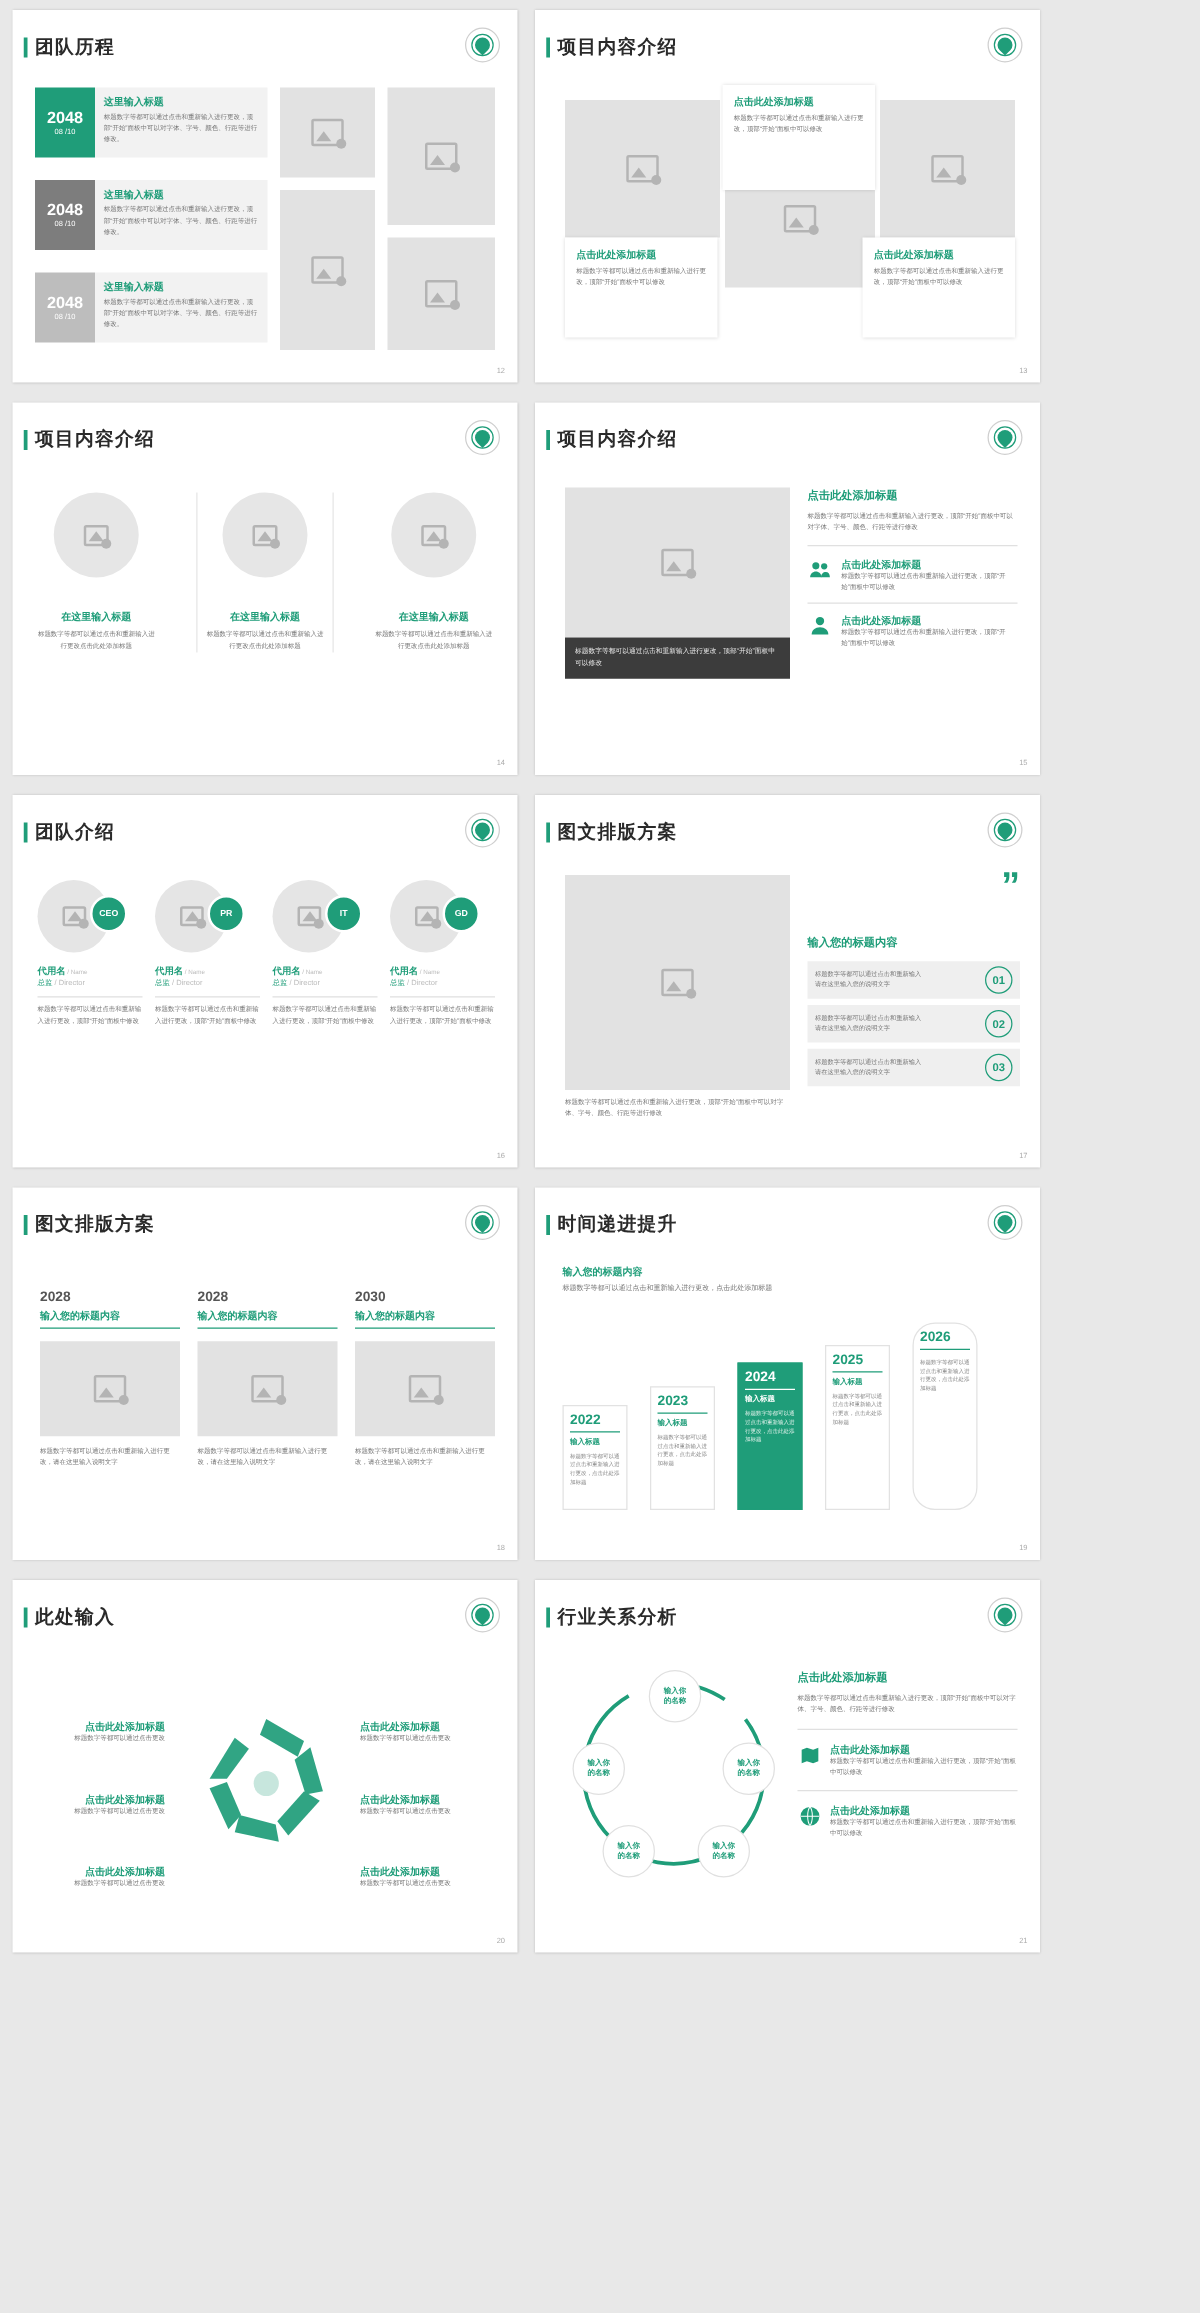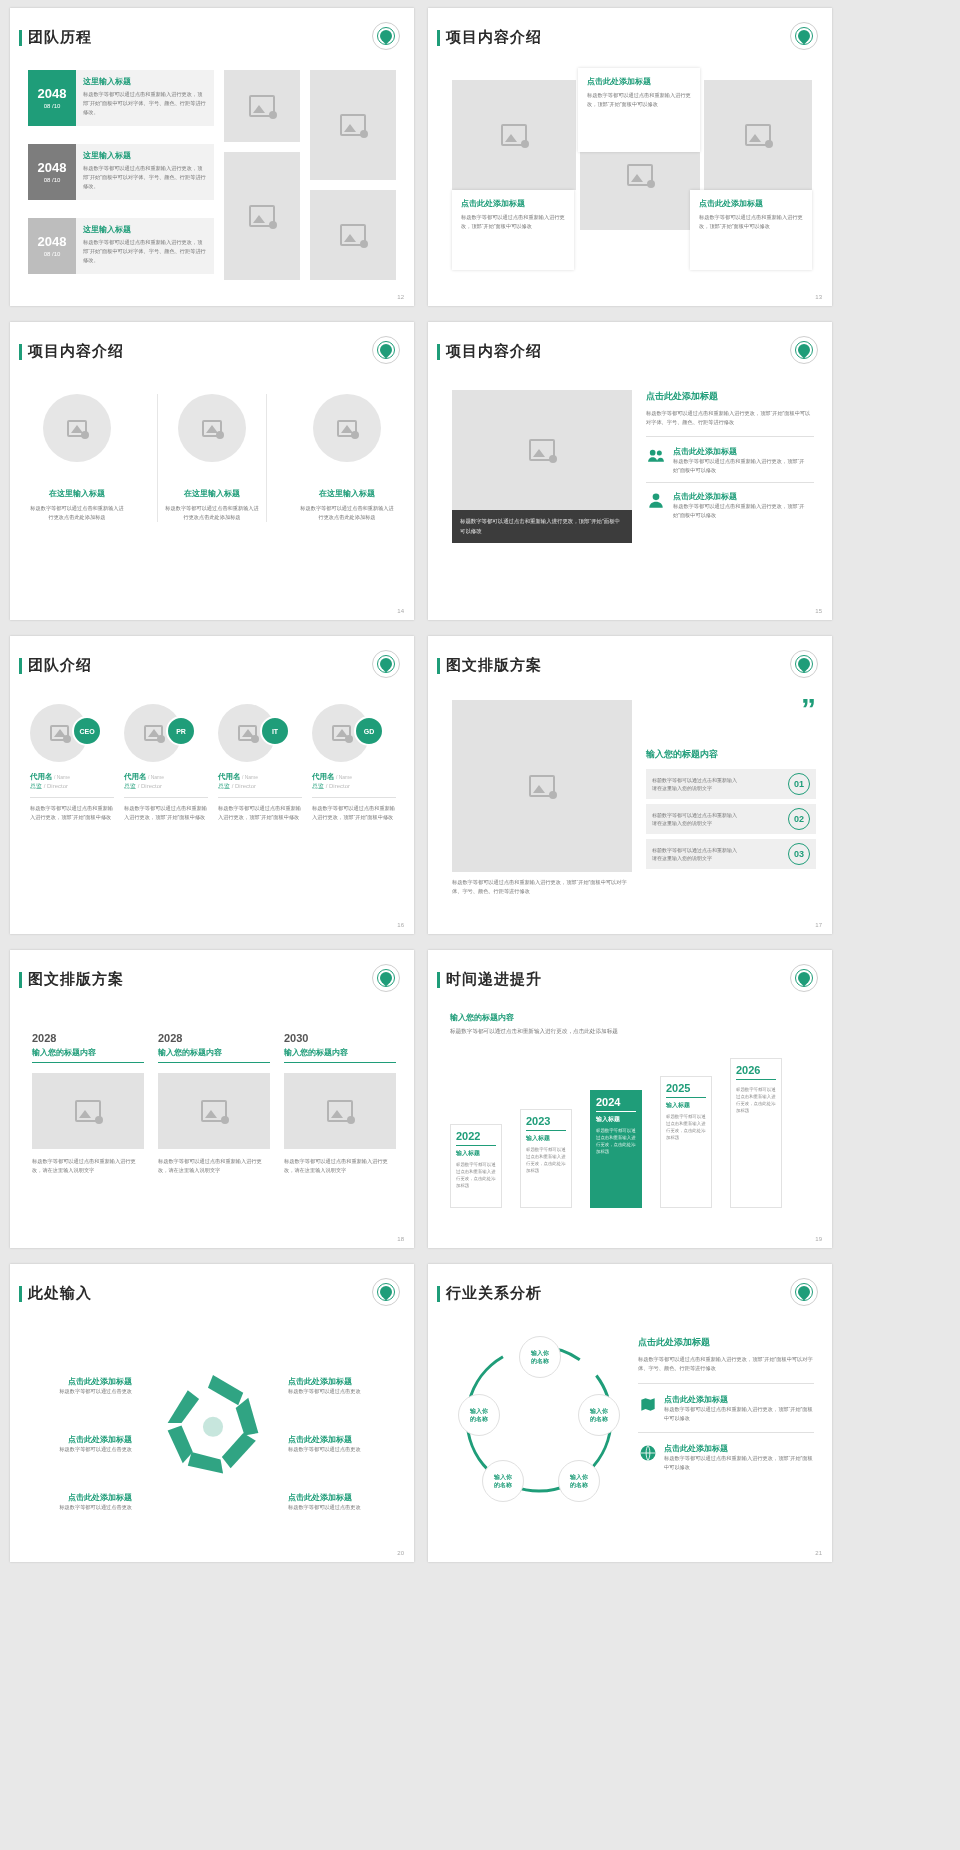--- a/index.html
+++ b/index.html
@@ -390,21 +390,21 @@
       <div class="ul"></div>
       <div class="st">输入标题</div>
       <div class="sb">标题数字等都可以通过点击和重新输入进行更改，点击此处添加标题</div>
     </div>
     <div class="stepcard" style="left:232px;bottom:40px;height:132px;">
       <div class="yr">2025</div>
       <div class="ul"></div>
       <div class="st">输入标题</div>
       <div class="sb">标题数字等都可以通过点击和重新输入进行更改，点击此处添加标题</div>
     </div>
-    <div class="stepcard" style="left:302px;bottom:40px;height:150px;">
+    <div class="stepcard" style="left:302px;bottom:40px;height:150px;border-radius:18px;">
       <div class="yr">2026</div>
       <div class="ul"></div>
       <div class="sb" style="margin-top:6px;">标题数字等都可以通过点击和重新输入进行更改，点击此处添加标题</div>
     </div>
 
     <div class="pg">19</div>
   </div>
 
   <div class="slide">
     <div class="stitle">此处输入</div>

